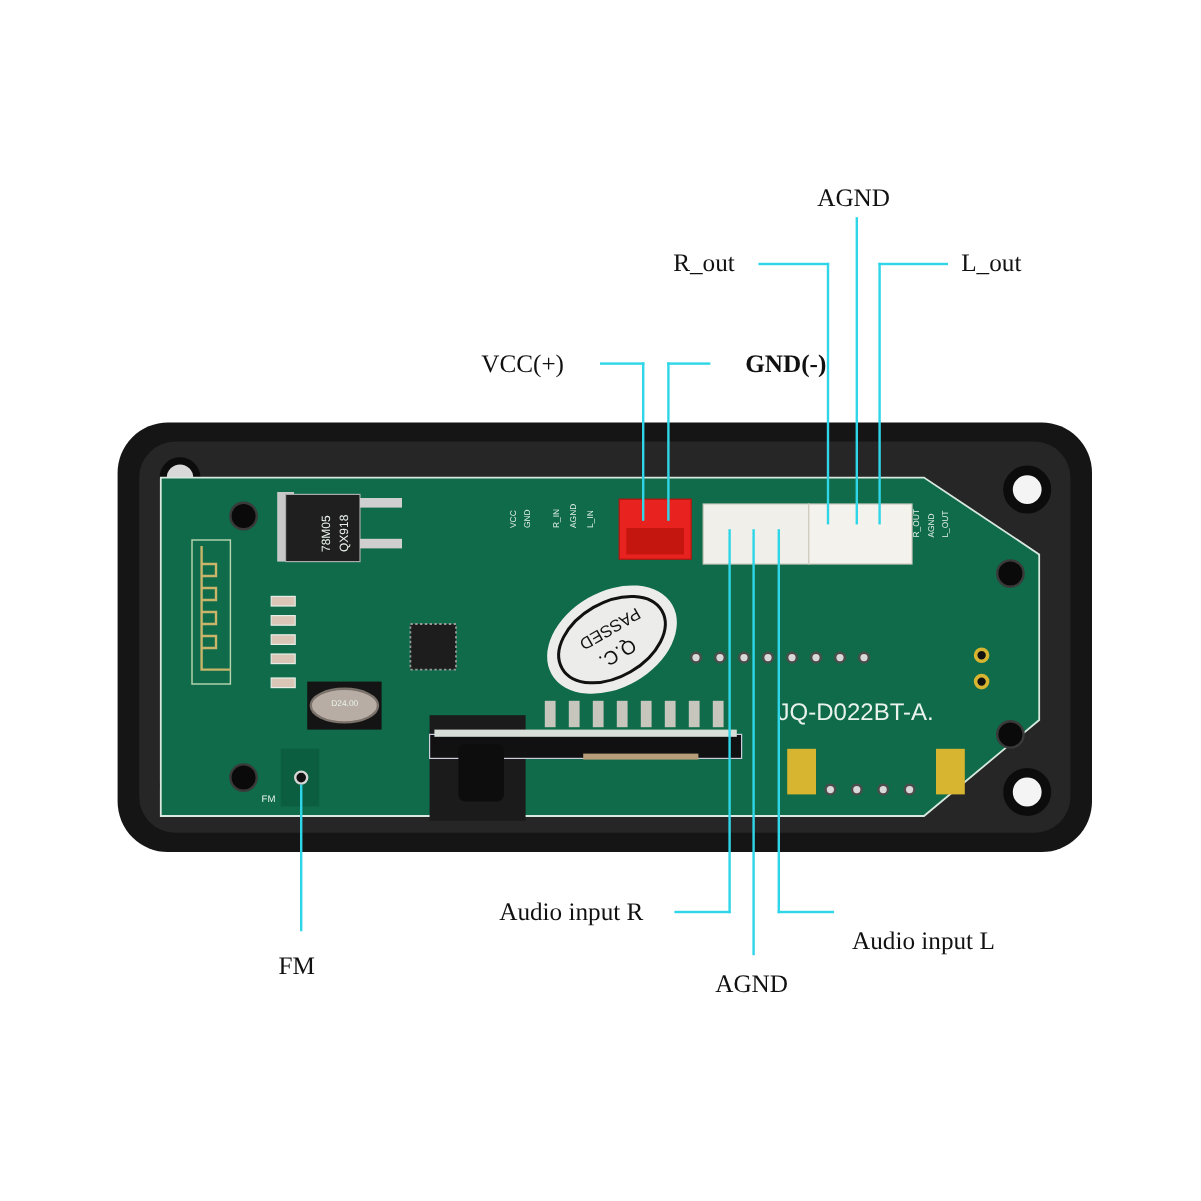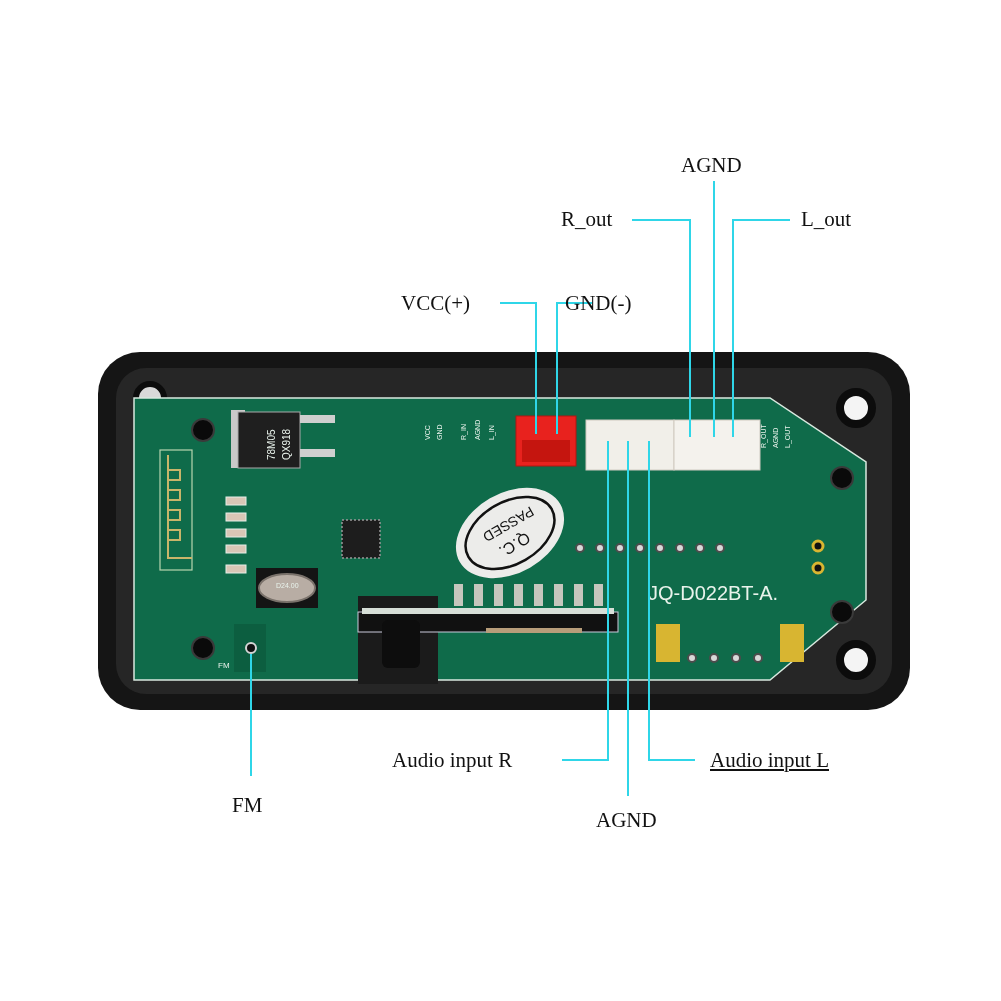--- a/index.html
+++ b/index.html
@@ -135,17 +135,17 @@
 <div class="line" style="left:562px;top:759px;width:47px;height:2px;"></div>
 <div class="line" style="left:627px;top:441px;width:2px;height:355px;"></div>
 <div class="line" style="left:648px;top:441px;width:2px;height:320px;"></div>
 <div class="line" style="left:648px;top:759px;width:47px;height:2px;"></div>
 <div class="line" style="left:250px;top:654px;width:2px;height:122px;"></div>
 
 <div class="label" style="left:681px;top:155px;">AGND</div>
 <div class="label" style="left:561px;top:209px;">R_out</div>
 <div class="label" style="left:801px;top:209px;">L_out</div>
 <div class="label" style="left:401px;top:293px;">VCC(+)</div>
-<div class="label" style="left:565px;top:293px;">GND(-)</div>
-<div class="label" style="left:392px;top:750px;text-align:right;">Audio input R</div>
-<div class="label" style="left:710px;top:750px;text-decoration:underline;">Audio input L</div>
+<div class="label" style="left:621px;top:293px;font-weight:bold;">GND(-)</div>
+<div class="label" style="left:416px;top:750px;text-align:right;">Audio input R</div>
+<div class="label" style="left:710px;top:774px;">Audio input L</div>
 <div class="label" style="left:596px;top:810px;">AGND</div>
 <div class="label" style="left:232px;top:795px;">FM</div>
 
 </body></html>

